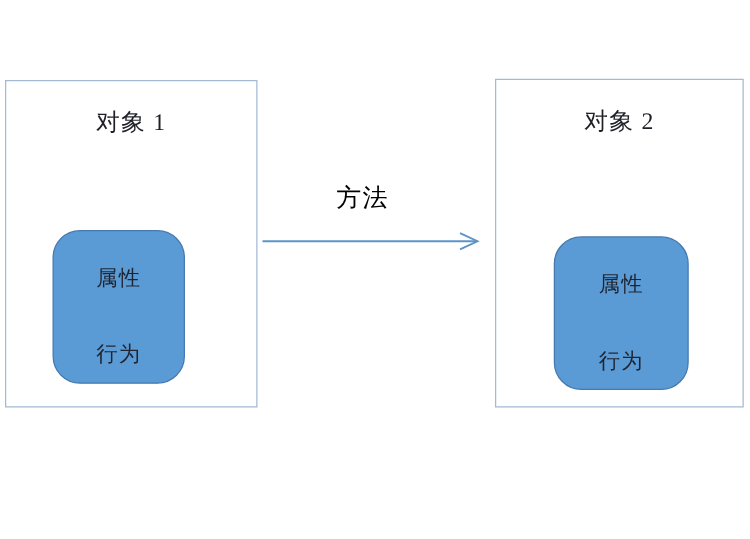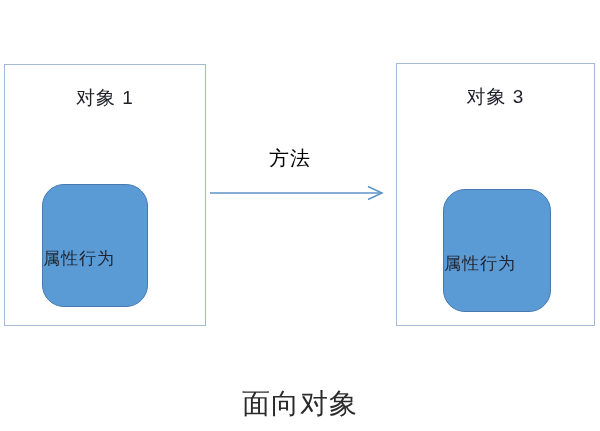--- a/index.html
+++ b/index.html
@@ -7,20 +7,21 @@
     padding: 0;
     background: #ffffff;
     font-family: "Liberation Sans", sans-serif;
   }
   .canvas {
     position: relative;
     width: 600px;
     height: 431px;
     background: #ffffff;
     overflow: hidden;
+    font-family: Liberation Serif, serif;
   }
   .obj-box {
     position: absolute;
     background: #ffffff;
     border: 1px solid #a4bad4;
     box-sizing: border-box;
   }
   .obj-box.left  { left: 4px;   top: 64px; width: 202px; height: 262px; }
   .obj-box.right { left: 396px; top: 63px; width: 199px; height: 263px; }
   .obj-title {
@@ -30,20 +31,21 @@
     color: #1f1f28;
     letter-spacing: 1px;
   }
   .inner-box {
     position: absolute;
     background: #5b9bd5;
     border: 1.5px solid #4579b0;
     border-radius: 22px;
     box-sizing: border-box;
     display: flex;
+    flex-direction: column;
     align-items: center;
     padding-top: 27px;
     row-gap: 39px;
   }
   .obj-box.left  .inner-box { left: 37px; top: 119px; width: 106px; height: 123px; }
   .obj-box.right .inner-box { left: 46px; top: 125px; width: 108px; height: 123px; }
   .inner-label {
     font-size: 17px;
     line-height: 22px;
     color: #1f2430;
@@ -84,29 +86,28 @@
 
   <div class="obj-box left">
     <div class="obj-title">对象 1</div>
     <div class="inner-box">
       <div class="inner-label">属性</div>
       <div class="inner-label">行为</div>
     </div>
   </div>
 
   <div class="obj-box right">
-    <div class="obj-title">对象 3</div>
+    <div class="obj-title">对象 2</div>
     <div class="inner-box">
       <div class="inner-label">属性</div>
       <div class="inner-label">行为</div>
     </div>
   </div>
 
   <div class="arrow-label">方法</div>
 
   <svg class="arrow-svg" viewBox="0 0 180 16">
     <line x1="2" y1="8" x2="173" y2="8" stroke="#5d94c6" stroke-width="1.5"></line>
     <polyline points="160,1.5 174,8 160,14.5" fill="none" stroke="#5d94c6" stroke-width="1.5"></polyline>
   </svg>
 
-  <div class="caption">面向对象</div>
 
 </div>
 
 </body></html>

